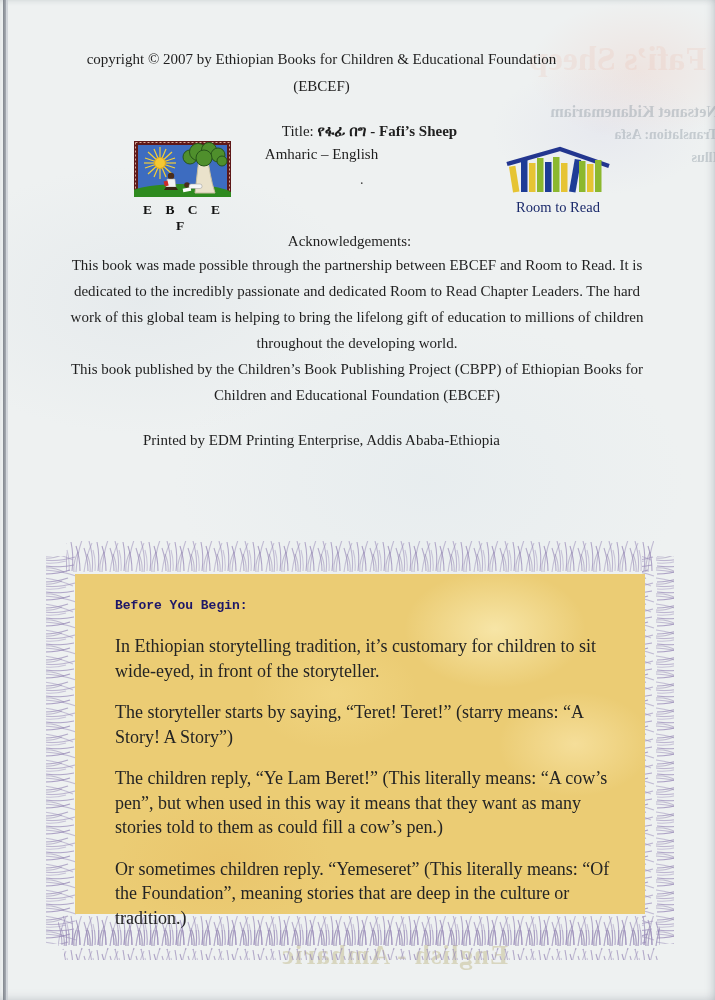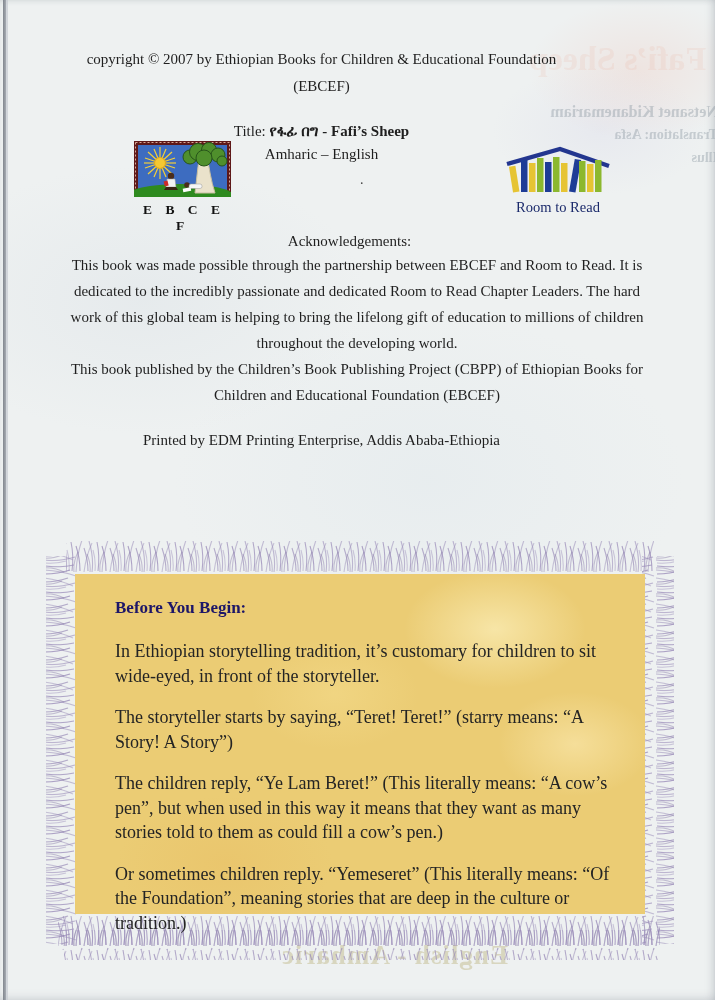--- a/index.html
+++ b/index.html
@@ -45,21 +45,21 @@
   #byb-box{
     position:absolute;left:31px;top:36px;width:570px;height:340px;
     background:
       radial-gradient(130px 85px at 420px 55px, rgba(255,246,200,.6), transparent 70%),
       radial-gradient(110px 75px at 500px 170px, rgba(255,240,190,.5), transparent 70%),
       radial-gradient(150px 95px at 150px 290px, rgba(232,190,100,.45), transparent 72%),
       radial-gradient(120px 80px at 260px 120px, rgba(248,226,150,.4), transparent 70%),
       #ebcc74;
   }
   #byb-content{padding:24px 18px 0 40px;}
-  #byb-heading{font-weight:bold;font-size:17px;color:#1d1668;margin:0 0 21px 0;}
+  #byb-heading{font-weight:bold;font-size:13px;color:#1d1668;margin:0 0 21px 0;font-family:Liberation Mono, monospace;}
   .byb-p{font-size:18px;line-height:24.5px;color:#242424;margin:0 0 17px 0;}
 
   
   .ghost{position:absolute;transform:scaleX(-1);pointer-events:none;
     font-weight:bold;filter:blur(.6px);}
   #ghost-title{left:520px;top:40px;width:195px;font-size:34px;
     color:rgba(235,140,110,.10);text-align:center;}
   #ghost-credits{left:536px;top:100px;width:182px;color:rgba(140,152,162,.42);
     font-size:16px;line-height:23px;text-align:left;}
   #ghost-credits .g2{font-size:14px;}
@@ -77,21 +77,21 @@
   <div id="ghost-credits" class="ghost">
     <div>Netsanet Kidanemariam</div>
     <div class="g2">Translation: Asfa</div>
     <div class="g2">Illus</div>
   </div>
   <div id="ghost-footer" class="ghost">English - Amharic</div>
 
   <div class="cline sz15" style="top:46px;">copyright © 2007 by Ethiopian Books for Children &amp; Educational Foundation</div>
   <div class="cline sz15" style="top:73px;">(EBCEF)</div>
 
-  <div class="cline sz15" style="top:118px;">
+  <div class="cline sz15" style="top:118px;padding-left:48px;">
     <span>Title:</span>
     <span style="font-weight:bold;">የፋፊ በግ</span>
     <span style="font-weight:bold;">-</span>
     <span style="font-weight:bold;">Fafi’s Sheep</span>
   </div>
   <div class="cline sz15" style="top:141px;">Amharic – English</div>
 
   <div class="stray-dot">.</div>
 
   <div id="ebcef-logo">

